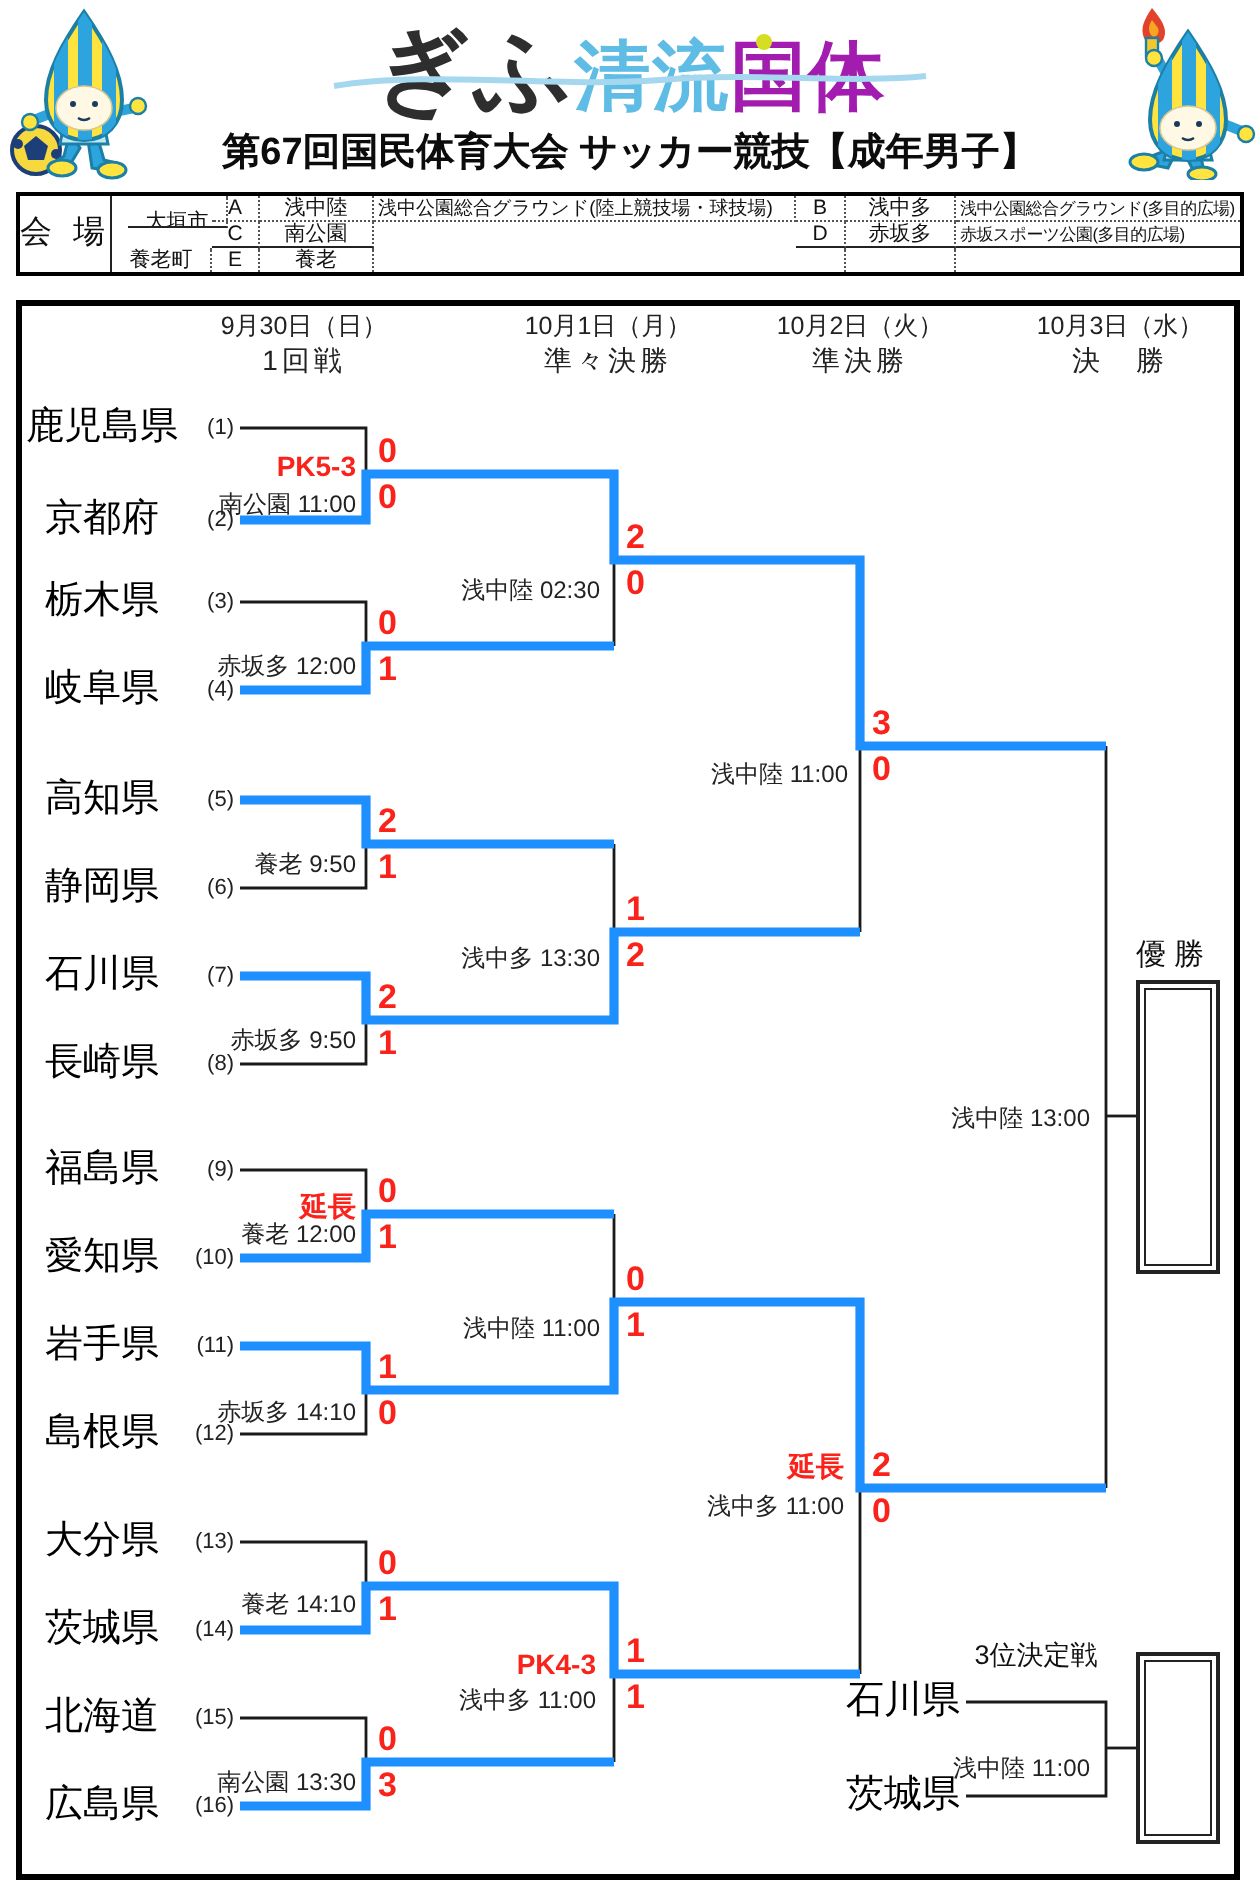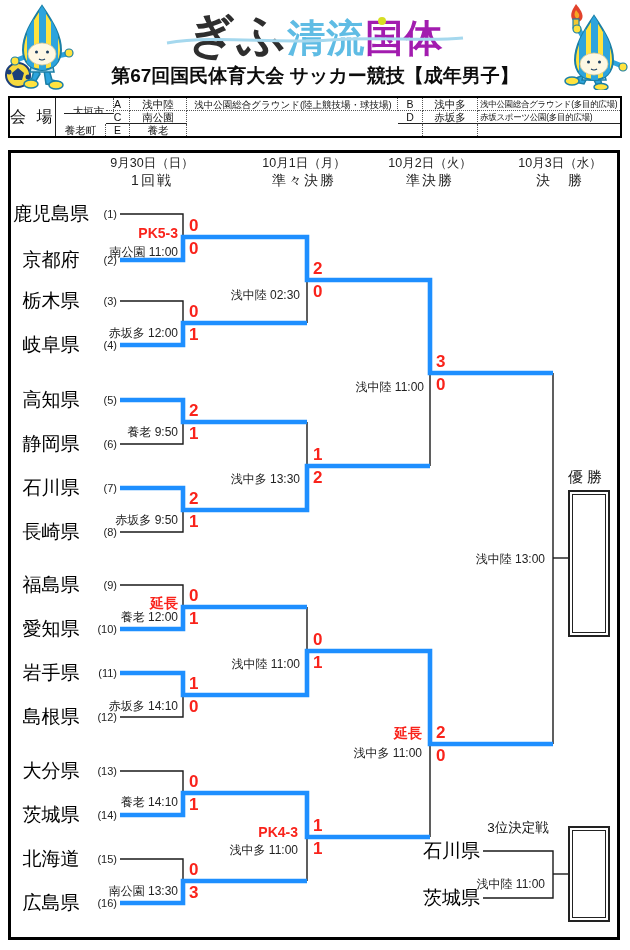--- a/index.html
+++ b/index.html
@@ -18,21 +18,21 @@
          font-size:19px;font-weight:bold;color:#0c0c0c;}
   
   .vtable{position:absolute;left:8px;top:96px;width:614px;height:42px;border:2px solid #000;box-sizing:border-box;}
   .vt{position:absolute;font-size:10.5px;line-height:13px;white-space:nowrap;overflow:hidden;box-sizing:border-box;}
   .ctr{text-align:center;}
   .dr{border-right:1px dotted #555;}
   .sr{border-right:1px solid #222;}
   .db{border-bottom:1px dotted #555;}
   .sb{border-bottom:1px solid #222;}
   .vt-label{font-size:16px;letter-spacing:3px;line-height:38px;}
-  .vt-name{font-size:9.5px;padding-left:2px;text-align:center;}
+  .vt-name{font-size:9.5px;padding-left:2px;}
   .vt-name2{font-size:8.5px;letter-spacing:-0.3px;padding-left:2px;}
   
   .frame{position:absolute;left:8px;top:150px;width:612px;height:790px;border:3px solid #000;box-sizing:border-box;}
   .datehdr{position:absolute;width:130px;text-align:center;font-size:12.5px;color:#222;white-space:nowrap;}
   .roundhdr{position:absolute;width:130px;text-align:center;font-size:14px;color:#222;letter-spacing:2px;white-space:nowrap;}
   .lines{position:absolute;left:0;top:0;width:630px;height:950px;}
   .team{position:absolute;left:5px;width:92px;text-align:center;font-size:19px;line-height:22px;color:#000;white-space:nowrap;}
   .seed{position:absolute;left:92px;width:25px;text-align:right;font-size:11px;line-height:14px;color:#222;}
   .score{position:absolute;font-size:17px;line-height:20px;font-weight:600;color:#f9231b;}
   .venue{position:absolute;width:120px;text-align:right;font-size:12px;line-height:14px;color:#222;white-space:nowrap;}

